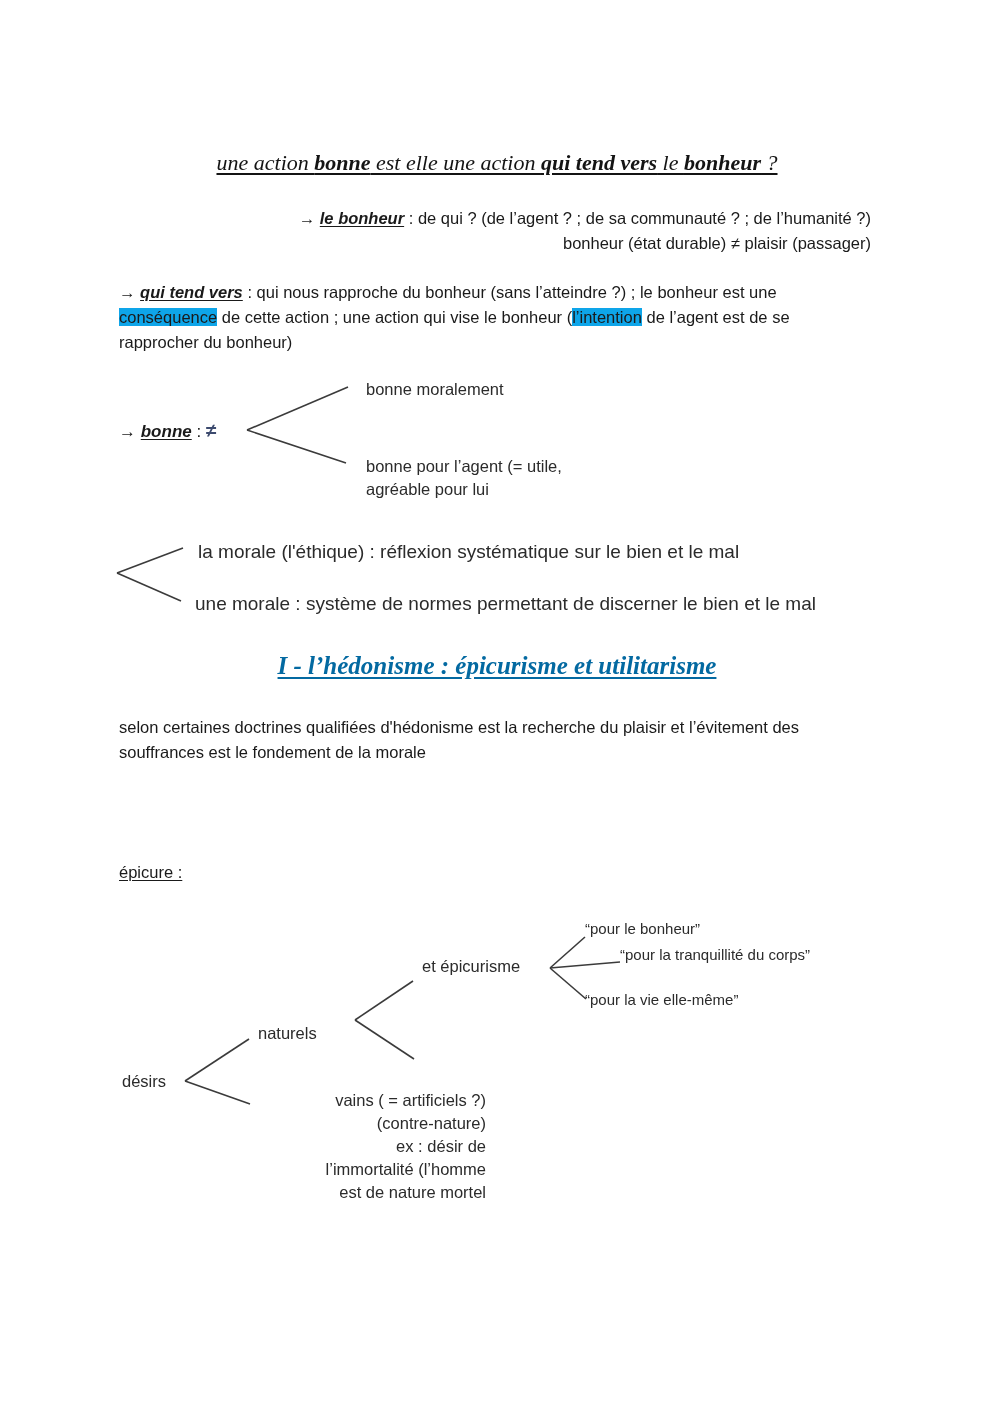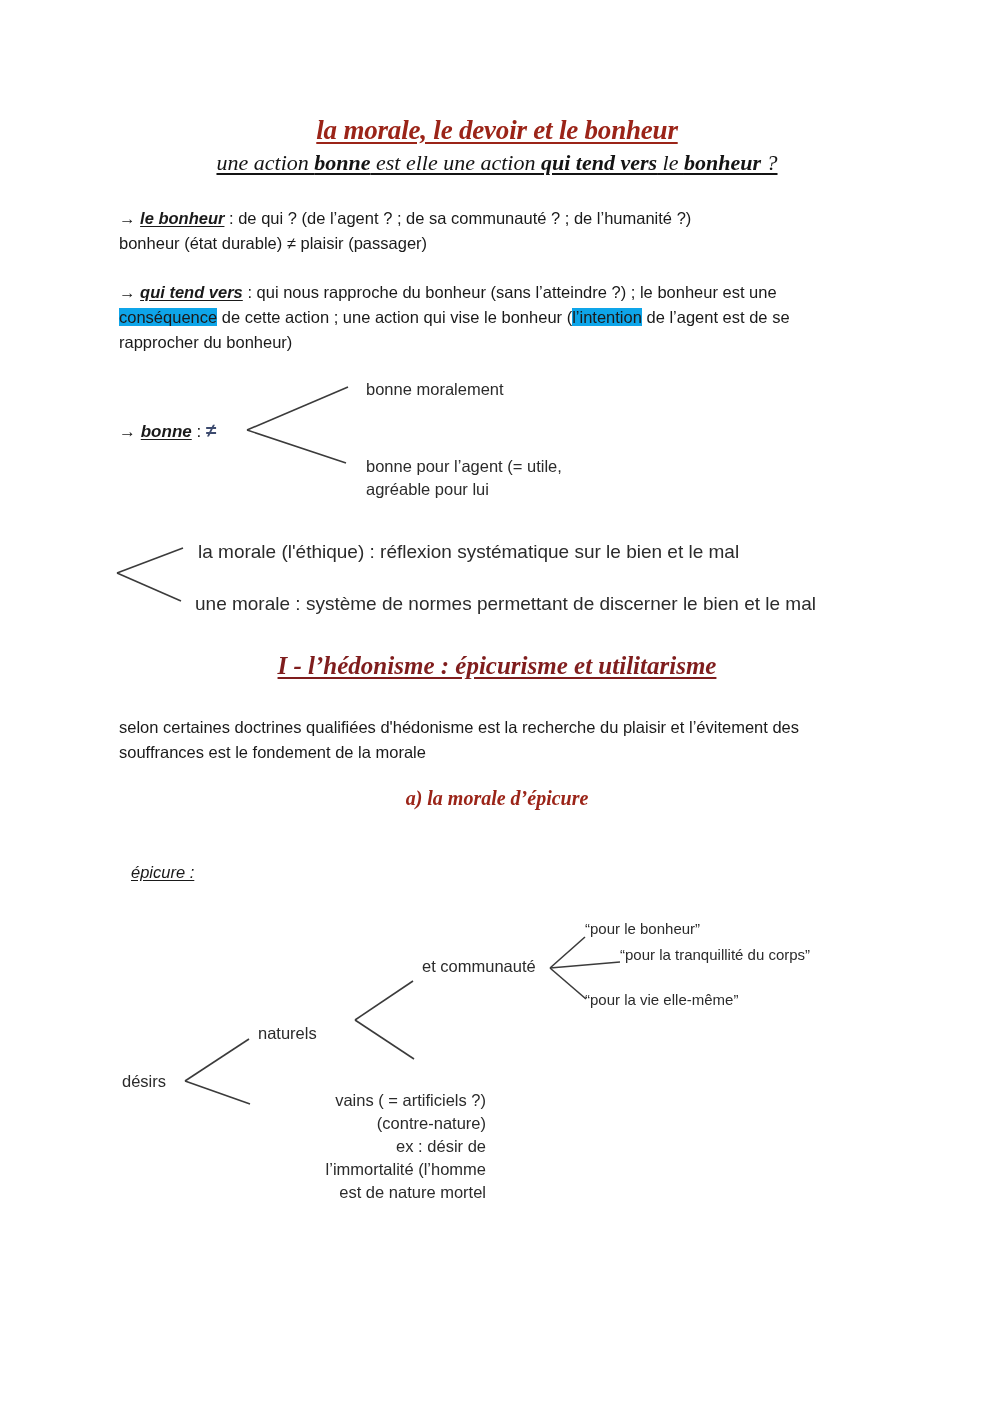--- a/index.html
+++ b/index.html
@@ -32,47 +32,47 @@
     font-size:22px; color:#141414;
   }
   .title-sub .u { text-decoration:underline; text-underline-offset:3px; }
   .title-sub b { font-weight:bold; }
 
   .section-h {
     position:absolute; left:0; top:652px; width:994px;
     text-align:center;
     font-family:"Liberation Serif", serif;
     font-style:italic; font-weight:bold;
-    font-size:25px; color:#7f1d1d;
+    font-size:25px; color:#0369a1;
   }
   .section-h span { text-decoration:underline; text-underline-offset:3px; }
 
   .subsection-h {
     position:absolute; left:0; top:787px; width:994px;
     text-align:center;
     font-family:"Liberation Serif", serif;
     font-style:italic; font-weight:bold;
     font-size:20px; color:#9b2418;
   }
 
   
   .para {
     position:absolute; left:119px; width:752px;
     font-size:16.5px; line-height:25px; color:#1a1a1a;
   }
   .para .bui { font-weight:bold; font-style:italic; text-decoration:underline; text-underline-offset:2px; }
   .hl { background:#0ea5e9; }
 
-  .p1 { top:206px; }
+  .p1 { top:206px;text-align:right; }
   .p2 { top:280px; }
   .p3 { top:715px; }
 
   .epicure-label {
-    position:absolute; left:131px; top:863px;
-    font-size:16.5px; font-style:italic;
+    position:absolute; left:119px; top:863px;
+    font-size:16.5px; 
     text-decoration:underline; text-underline-offset:2px;
     color:#1a1a1a;
   }
 
   
   .dg { position:absolute; color:#2b2b2b; }
   .dg-lg { font-size:16.5px; line-height:23px; }
   .dg-md { font-size:15px;  line-height:22px; }
   .dg-sm { font-size:19px; line-height:21px; }
 
@@ -103,23 +103,20 @@
     <line x1="185" y1="1081" x2="250" y2="1104"></line>
 
     <line x1="355" y1="1020" x2="413" y2="981"></line>
     <line x1="355" y1="1020" x2="414" y2="1059"></line>
 
     <line x1="550" y1="968" x2="585" y2="937"></line>
     <line x1="550" y1="968" x2="620" y2="962"></line>
     <line x1="550" y1="968" x2="586" y2="999"></line>
   </svg>
 
-  <div class="title-main">
-    <span>la morale, le devoir et le bonheur</span>
-  </div>
 
   <div class="title-sub">
     <span class="u"><span>une action </span><b>bonne</b><span> est elle une action </span><b>qui tend vers</b><span> le </span><b>bonheur</b><span> ?</span></span>
   </div>
 
   <div class="para p1">
     <span>→ </span><span class="bui">le bonheur</span><span> : de qui ? (de l’agent ? ; de sa communauté ? ; de l’humanité ?)</span><br>
     <span>bonheur (état durable) ≠ plaisir (passager)</span>
   </div>
 
@@ -138,29 +135,28 @@
 
   <div class="dg dg-sm" style="left:198px; top:541px;">la morale (l'éthique) : réflexion systématique sur le bien et le mal</div>
   <div class="dg dg-sm" style="left:195px; top:593px;">une morale : système de normes permettant de discerner le bien et le mal</div>
 
   <div class="section-h">
     <span>I - l’hédonisme : épicurisme et utilitarisme</span>
   </div>
 
   <div class="para p3">selon certaines doctrines qualifiées d'hédonisme est la recherche du plaisir et l’évitement des souffrances est le fondement de la morale</div>
 
-  <div class="subsection-h">a)  la morale d’épicure</div>
 
   <div class="epicure-label">épicure :</div>
 
   <div class="dg dg-lg" style="left:122px; top:1070px;">désirs</div>
 
   <div class="dg dg-lg" style="left:258px; top:1022px;">naturels</div>
 
-  <div class="dg dg-lg" style="left:422px; top:955px;">et communauté</div>
+  <div class="dg dg-lg" style="left:422px; top:955px;">et épicurisme</div>
 
   <div class="dg dg-md" style="left:585px; top:918px;">“pour le bonheur”</div>
   <div class="dg dg-md" style="left:620px; top:944px;">“pour la tranquillité du corps”</div>
   <div class="dg dg-md" style="left:585px; top:989px;">“pour la vie elle-même”</div>
 
 
   <div class="dg dg-lg" style="left:256px; top:1089px; width:230px; white-space:pre-line;text-align:right;">vains ( = artificiels ?)
 (contre-nature)
 ex : désir de
 l’immortalité (l’homme

